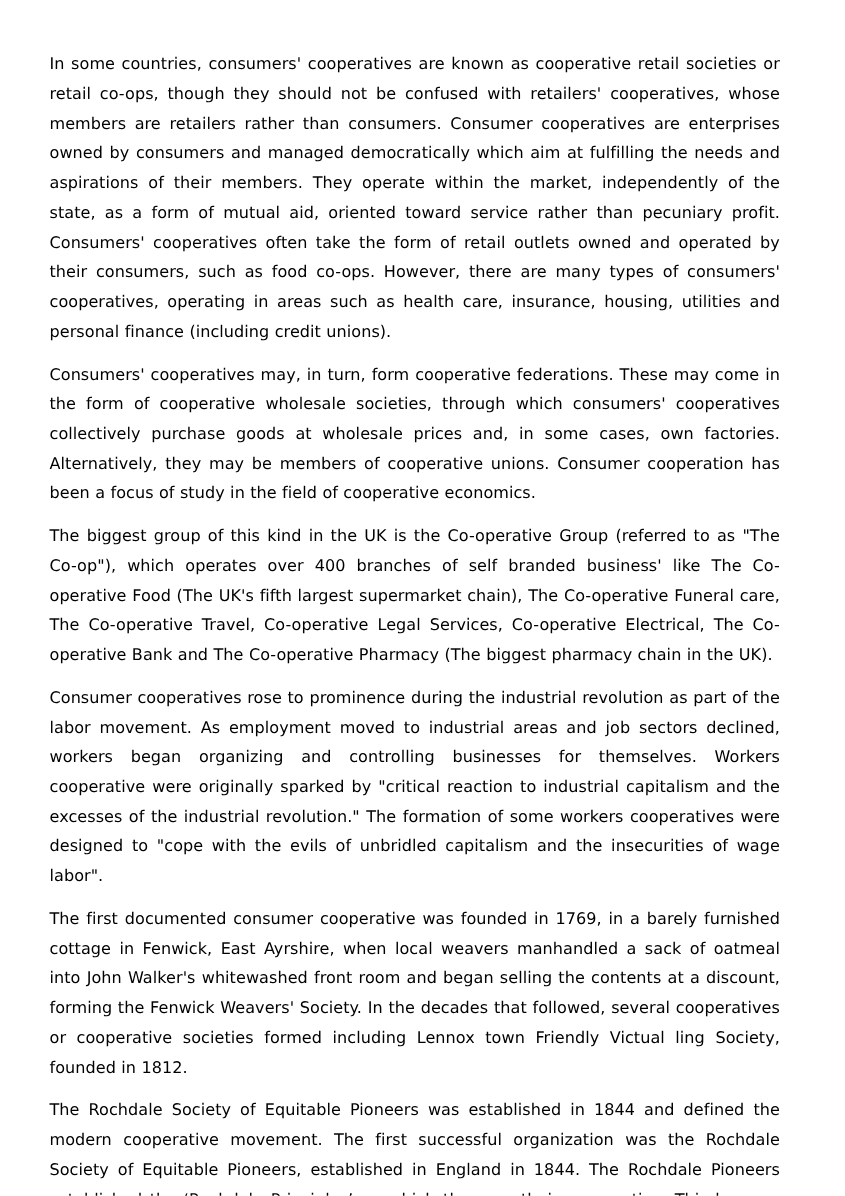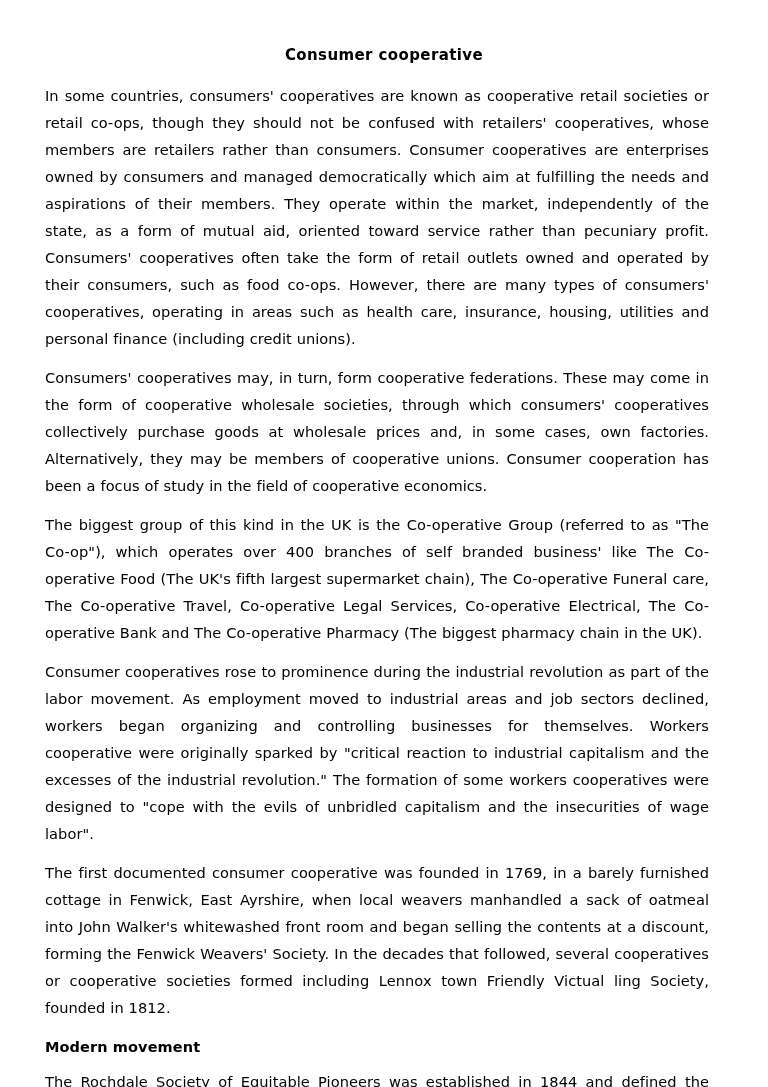--- a/index.html
+++ b/index.html
@@ -49,29 +49,27 @@
   }
   .para:last-child {
     margin-bottom: 0;
   }
 </style>
 </head>
 <body>
 
 <div class="page">
 
-  <h1 class="doc-title">Consumer cooperative</h1>
 
   <p class="para">In some countries, consumers' cooperatives are known as cooperative retail societies or retail co-ops, though they should not be confused with retailers' cooperatives, whose members are retailers rather than consumers. Consumer cooperatives are enterprises owned by consumers and managed democratically which aim at fulfilling the needs and aspirations of their members. They operate within the market, independently of the state, as a form of mutual aid, oriented toward service rather than pecuniary profit. Consumers' cooperatives often take the form of retail outlets owned and operated by their consumers, such as food co-ops. However, there are many types of consumers' cooperatives, operating in areas such as health care, insurance, housing, utilities and personal finance (including credit unions).</p>
 
   <p class="para">Consumers' cooperatives may, in turn, form cooperative federations. These may come in the form of cooperative wholesale societies, through which consumers' cooperatives collectively purchase goods at wholesale prices and, in some cases, own factories. Alternatively, they may be members of cooperative unions. Consumer cooperation has been a focus of study in the field of cooperative economics.</p>
 
   <p class="para">The biggest group of this kind in the UK is the Co-operative Group (referred to as "The Co-op"), which operates over 400 branches of self branded business' like The Co-operative Food (The UK's fifth largest supermarket chain), The Co-operative Funeral care, The Co-operative Travel, Co-operative Legal Services, Co-operative Electrical, The Co-operative Bank and The Co-operative Pharmacy (The biggest pharmacy chain in the UK).</p>
 
   <p class="para">Consumer cooperatives rose to prominence during the industrial revolution as part of the labor movement. As employment moved to industrial areas and job sectors declined, workers began organizing and controlling businesses for themselves. Workers cooperative were originally sparked by "critical reaction to industrial capitalism and the excesses of the industrial revolution." The formation of some workers cooperatives were designed to "cope with the evils of unbridled capitalism and the insecurities of wage labor".</p>
 
   <p class="para">The first documented consumer cooperative was founded in 1769, in a barely furnished cottage in Fenwick, East Ayrshire, when local weavers manhandled a sack of oatmeal into John Walker's whitewashed front room and began selling the contents at a discount, forming the Fenwick Weavers' Society. In the decades that followed, several cooperatives or cooperative societies formed including Lennox town Friendly Victual ling Society, founded in 1812.</p>
 
-  <h2 class="section-heading">Modern movement</h2>
 
   <p class="para">The Rochdale Society of Equitable Pioneers was established in 1844 and defined the modern cooperative movement. The first successful organization was the Rochdale Society of Equitable Pioneers, established in England in 1844. The Rochdale Pioneers established the ‘Rochdale Principles’ on which they ran their cooperative. This became the basis for the development and growth of the modern cooperative movement. As</p>
 
 </div>
 
 </body></html>

